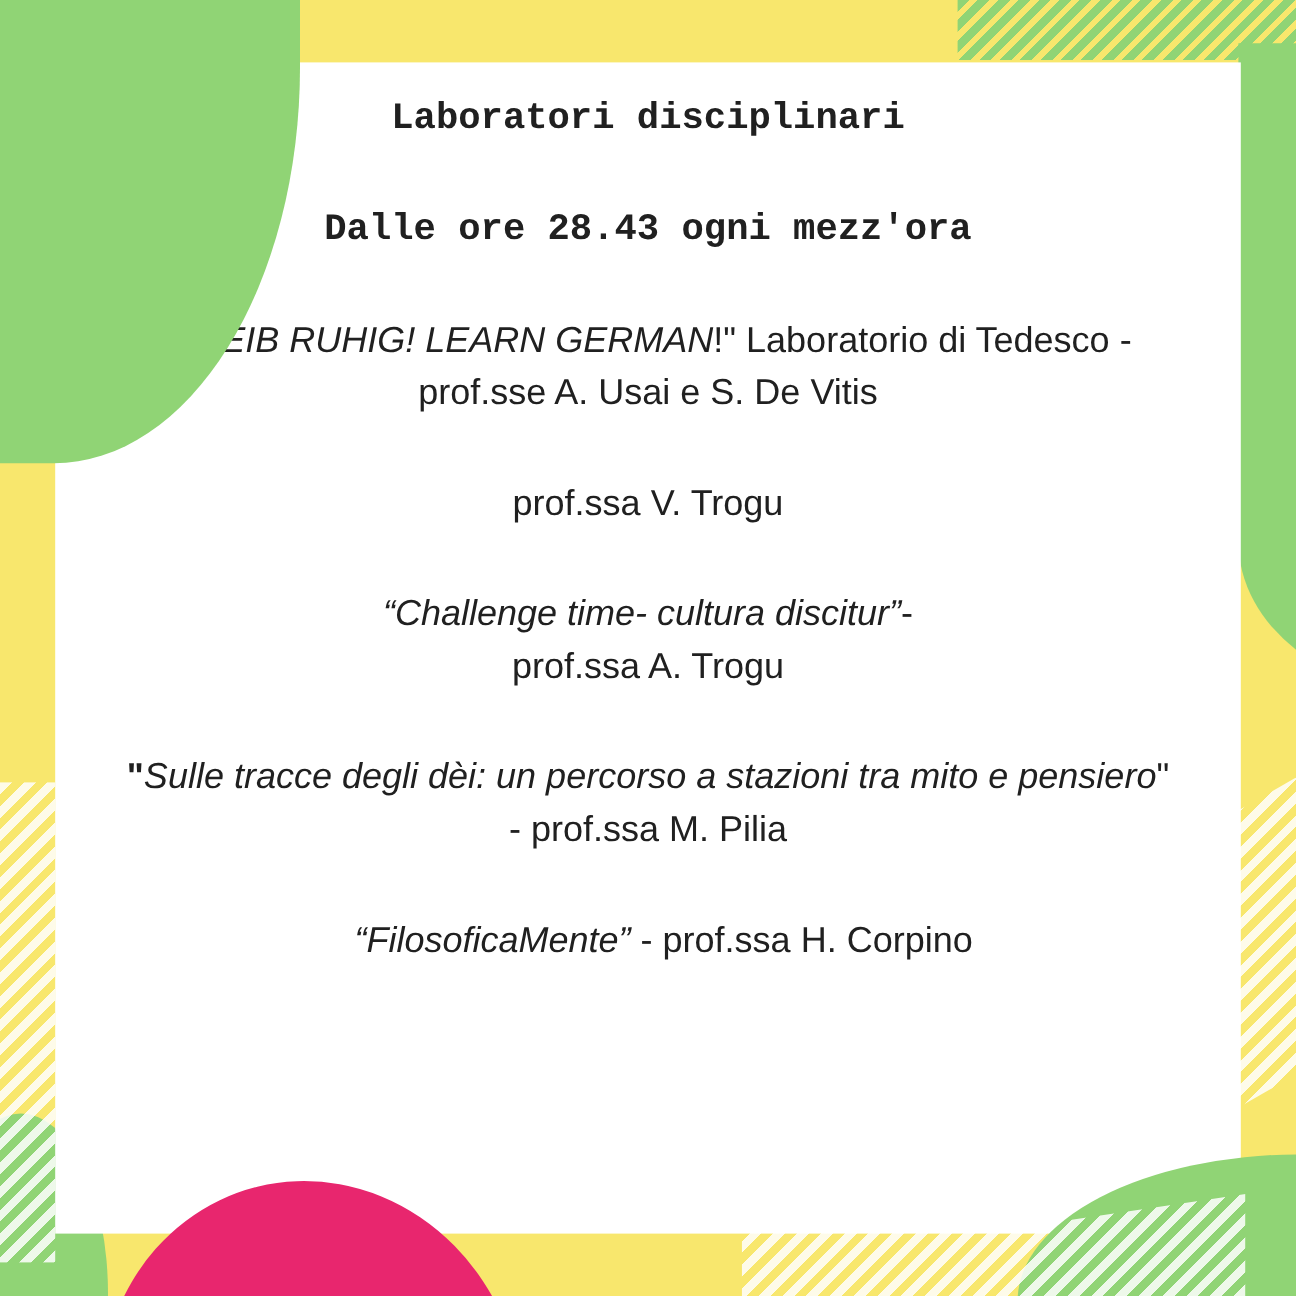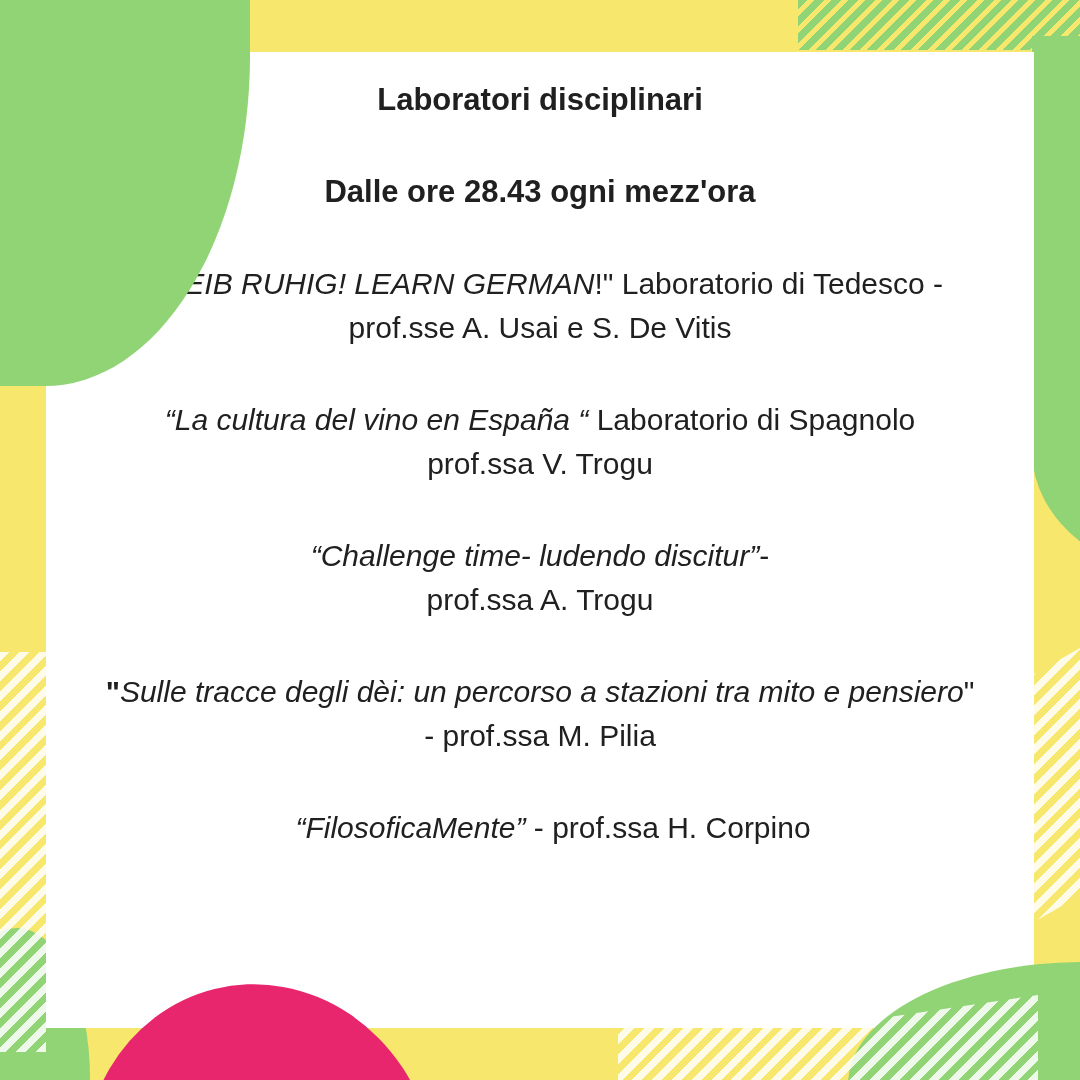--- a/index.html
+++ b/index.html
@@ -33,21 +33,21 @@
     clip-path:polygon(0 38%,48% 38%,100% 0,100% 100%,0 100%);z-index:4;}
   .blob-pink{position:absolute;left:82px;top:984px;width:352px;height:210px;
     background:var(--pink,#E8266E);border-radius:48% 52% 0 0 / 85% 95% 0 0;
     transform:rotate(-2deg);z-index:5;}
 
   
   .content{position:relative;z-index:6;padding-top:26px;text-align:center;
     color:var(--text,#202020);font-size:30px;line-height:44px;}
   .block{margin-bottom:48px;}
   .block:last-child{margin-bottom:0;padding-left:26px;}
-  .kind-title .line,.kind-heading .line{font-weight:700;font-size:31px;}
+  .kind-title .line,.kind-heading .line{font-weight:700;font-size:31px;font-family:Liberation Mono, monospace;}
   .line{white-space:nowrap;}
   .s-r{font-style:normal;}
   .s-i{font-style:italic;}
   .s-b{font-weight:700;}
 </style>
 </head>
 <body>
 
 <div class="canvas">
 
@@ -63,25 +63,24 @@
           <div class="line"><span class="s-b">Laboratori disciplinari</span></div>
         </div>
         <div class="block kind-heading">
           <div class="line"><span class="s-b">Dalle ore 28.43 ogni mezz'ora</span></div>
         </div>
         <div class="block kind-item">
           <div class="line"><span class="s-r">"</span><span class="s-i">BLEIB RUHIG! LEARN GERMAN</span><span class="s-r">!" Laboratorio di Tedesco -</span></div>
           <div class="line"><span class="s-r">prof.sse A. Usai e S. De Vitis</span></div>
         </div>
         <div class="block kind-item">
-          <div class="line"><span class="s-i">“La cultura del vino en España “</span><span class="s-r"> Laboratorio di Spagnolo</span></div>
           <div class="line"><span class="s-r">prof.ssa V. Trogu</span></div>
         </div>
         <div class="block kind-item">
-          <div class="line"><span class="s-i">“Challenge time- ludendo discitur”</span><span class="s-r">-</span></div>
+          <div class="line"><span class="s-i">“Challenge time- cultura discitur”</span><span class="s-r">-</span></div>
           <div class="line"><span class="s-r">prof.ssa A. Trogu</span></div>
         </div>
         <div class="block kind-item">
           <div class="line"><span class="s-b">"</span><span class="s-i">Sulle tracce degli dèi: un percorso a stazioni tra mito e pensiero</span><span class="s-r">"</span></div>
           <div class="line"><span class="s-r">- prof.ssa M. Pilia</span></div>
         </div>
         <div class="block kind-item">
           <div class="line"><span class="s-i">“FilosoficaMente”</span><span class="s-r"> - prof.ssa H. Corpino</span></div>
         </div>
       </div>

